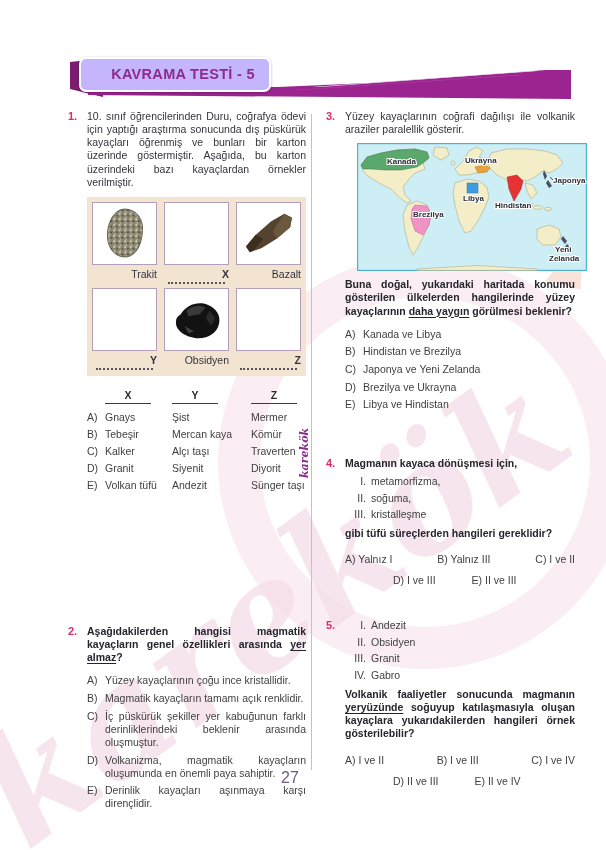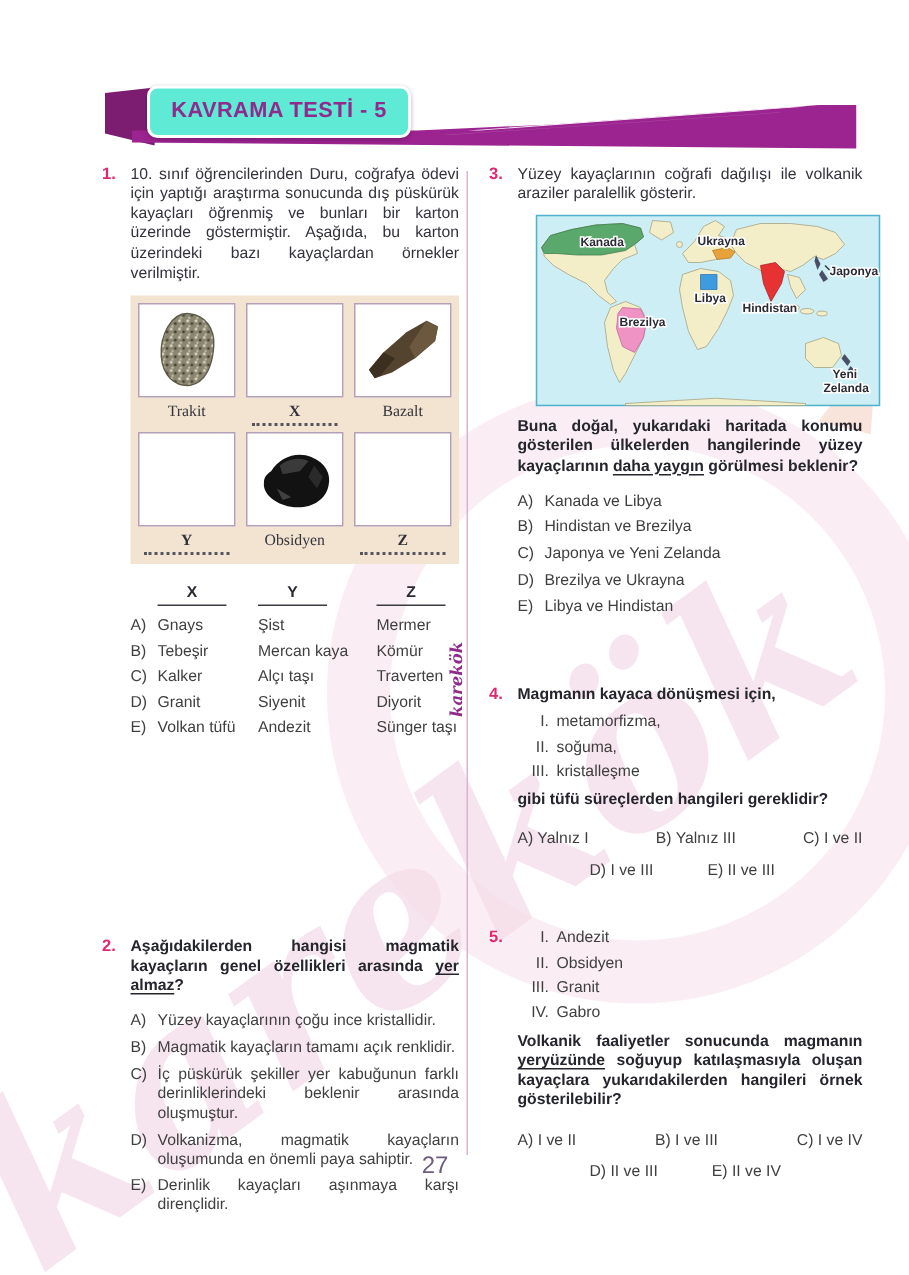--- a/index.html
+++ b/index.html
@@ -12,23 +12,23 @@
              color:#eecdde;opacity:.5;transform:rotate(-36deg);white-space:nowrap;}
   .wm-ring{left:218px;top:255px;width:330px;height:330px;border:42px solid #f5dfea;
            border-radius:50%;opacity:.55;}
   .wm-tri{left:552px;top:228px;width:0;height:0;border-left:26px solid transparent;
           border-right:10px solid transparent;border-bottom:58px solid #f7ddd2;
           transform:rotate(14deg);opacity:.8;}
 
   
   .banner{position:absolute;left:68px;top:57px;width:503px;height:44px;z-index:2;}
   .banner svg{position:absolute;left:0;top:0;}
-  .banner-box{position:absolute;left:30px;top:0;width:172px;height:31px;background:#5eead4;
+  .banner-box{position:absolute;left:11px;top:0;width:172px;height:31px;background:#c4b5fd;
               border:2px solid #fff;border-radius:7px;box-shadow:0 1px 3px rgba(70,10,70,.35);
-              display:flex;align-items:center;justify-content:center;}
+              display:flex;align-items:center;justify-content:center;padding-left:16px;}
   .banner-box span{font-weight:bold;font-size:14.5px;color:#8e2b8d;letter-spacing:.3px;}
   .banner-topic{position:absolute;right:10px;top:21px;font:italic bold 12.5px "DejaVu Serif",serif;
                 color:#ffffff;text-shadow:.5px .5px 0 rgba(60,0,60,.55);}
 
   
   .q{position:absolute;display:flex;z-index:1;}
   .qnum{flex:none;width:19px;font-weight:bold;font-size:11px;color:#e0276f;}
   .qbody{flex:1;min-width:0;}
   .stem{text-align:justify;color:#33333c;}
   .bstem{font-weight:bold;color:#25252e;text-align:justify;}
@@ -36,21 +36,21 @@
 
   .opt{display:flex;margin-bottom:4.5px;}
   .opt-letter{flex:none;width:18px;}
   .opt-text{flex:1;text-align:justify;}
 
   
   .rock-panel{background:#f3e4d1;padding:5px 5px 4px;margin:8px 0 13px;
               display:grid;grid-template-columns:repeat(3,1fr);gap:2px 7px;}
   .card-box{background:#fff;border:1px solid #b3a0b8;height:61px;
             display:flex;align-items:center;justify-content:center;}
-  .card-label{text-align:center;margin-top:3px;height:13px;color:#33333c;font-family:Liberation Serif, serif;}
+  .card-label{text-align:right;margin-top:3px;height:13px;color:#33333c;}
   .card-label.b{font-weight:bold;}
   .card-dots{border-top:2px dotted #55555f;margin:1px 4px 2px;}
   .card-dots.none{border-color:transparent;}
 
   
   .xyz{margin-top:9px;line-height:13px;}
   .xyz-row{display:flex;margin-bottom:4px;}
   .c-l{flex:none;width:18px;}
   .c-x{flex:none;width:67px;}
   .c-y{flex:none;width:79px;}

